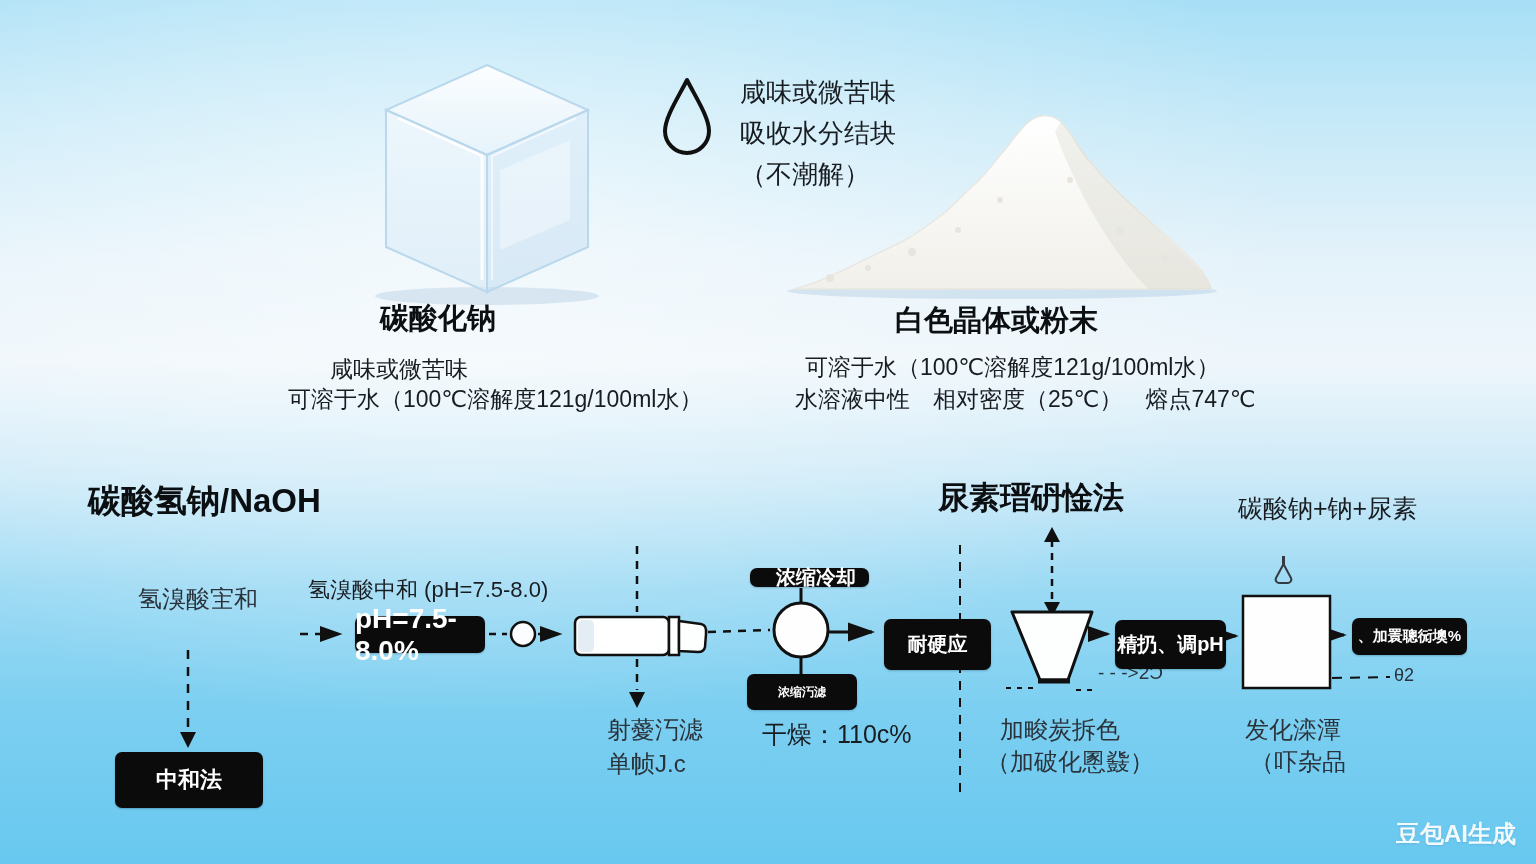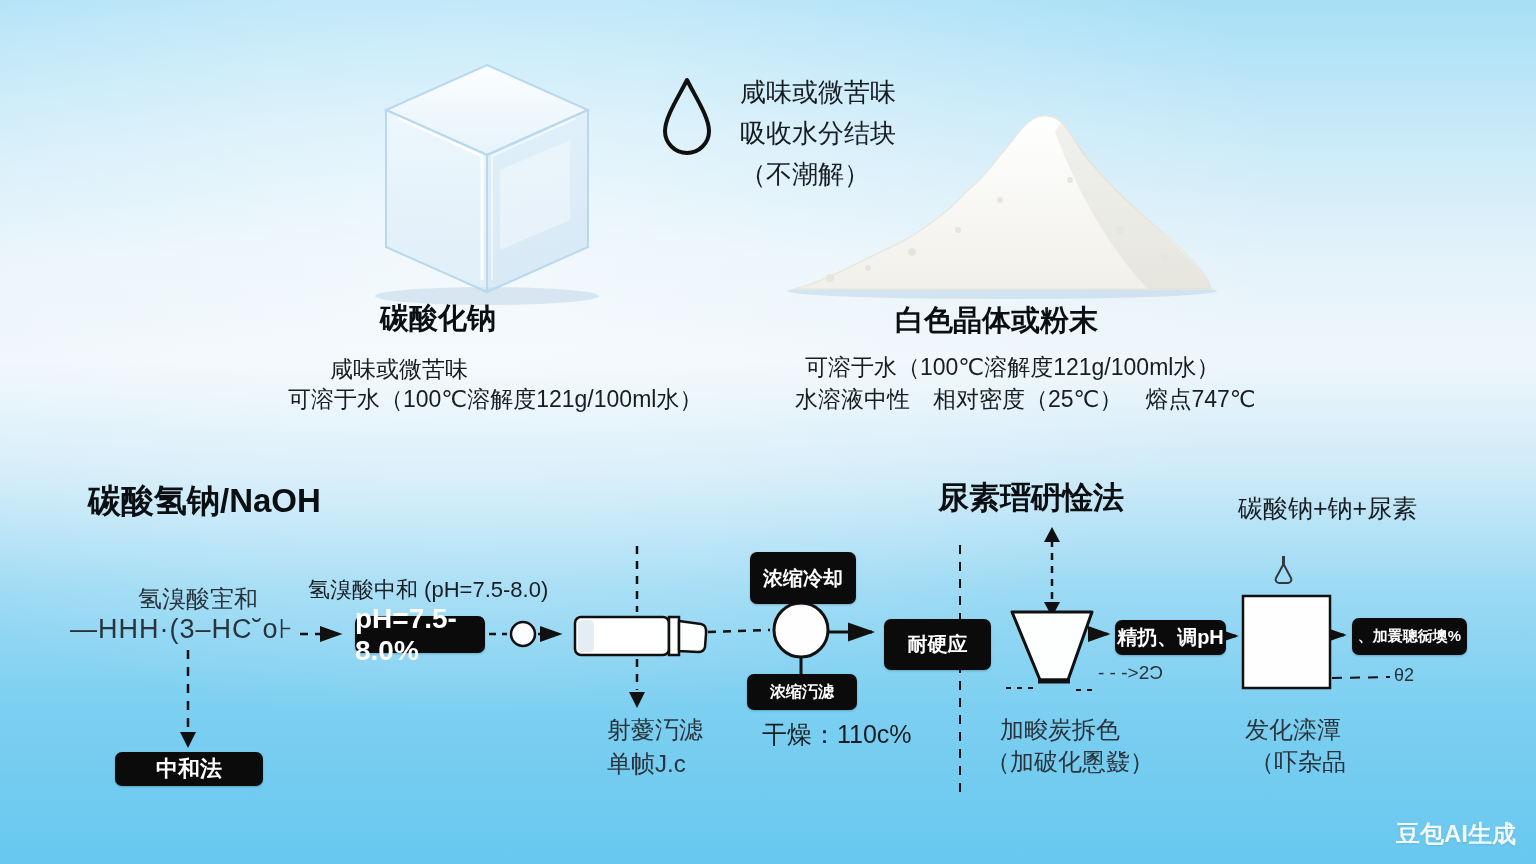--- a/index.html
+++ b/index.html
@@ -151,37 +151,36 @@
   <div class="t tc hd" style="left:380px;top:302px;width:220px;font-size:29px;">碳酸化钠</div>
   <div class="t tc" style="left:330px;top:356px;width:320px;font-size:23px;">咸味或微苦味</div>
   <div class="t tc" style="left:288px;top:386px;width:420px;font-size:23px;">可溶于水（100℃溶解度121g/100ml水）</div>
 
   <div class="t tc hd" style="left:895px;top:304px;width:235px;font-size:29px;">白色晶体或粉末</div>
   <div class="t tc" style="left:805px;top:354px;width:420px;font-size:23px;">可溶于水（100℃溶解度121g/100ml水）</div>
   <div class="t tc" style="left:795px;top:386px;width:445px;font-size:23px;">水溶液中性　相对密度（25℃）　熔点747℃</div>
 
   <div class="t hd" style="left:88px;top:482px;font-size:33px;">碳酸氢钠/NaOH</div>
   <div class="t soft" style="left:138px;top:585px;font-size:24px;">氢溴酸宔和</div>
-  <div class="t soft" style="left:70px;top:614px;font-size:27px;letter-spacing:1px;">—HHH·(3–HC˘o⊦</div>
   <div class="t" style="left:308px;top:577px;font-size:22px;">氢溴酸中和 (pH=7.5-8.0)</div>
 
   <div class="bb" style="left:355px;top:616px;width:130px;height:37px;font-size:28px;">pH=7.5-8.0%</div>
-  <div class="bb" style="left:750px;top:552px;width:106px;height:52px;font-size:20px;">浓缩冷却</div>
-  <div class="bb" style="left:747px;top:674px;width:110px;height:36px;font-size:16px;">浓缩汅滤</div>
+  <div class="bb" style="left:750px;top:568px;width:106px;height:19px;font-size:20px;padding-left:13px;">浓缩冷却</div>
+  <div class="bb" style="left:747px;top:674px;width:110px;height:36px;font-size:12px;">浓缩汅滤</div>
   <div class="bb" style="left:884px;top:619px;width:107px;height:51px;font-size:20px;">耐硬应</div>
-  <div class="bb" style="left:115px;top:752px;width:148px;height:34px;font-size:22px;">中和法</div>
+  <div class="bb" style="left:115px;top:752px;width:148px;height:56px;font-size:22px;">中和法</div>
 
   <div class="t soft" style="left:607px;top:716px;font-size:24px;">射薆汅滤</div>
   <div class="t soft" style="left:607px;top:750px;font-size:24px;">单帧J.c</div>
   <div class="t" style="left:762px;top:720px;font-size:25px;">干燥：110c%</div>
 
   <div class="t hd" style="left:938px;top:480px;font-size:31px;">尿素瑨砃惍法</div>
   <div class="t" style="left:1238px;top:494px;font-size:25px;">碳酸钠+钠+尿素</div>
 
-  <div class="bb" style="left:1115px;top:620px;width:111px;height:35px;font-size:20px;">精扔、调pH</div>
+  <div class="bb" style="left:1115px;top:620px;width:111px;height:49px;font-size:20px;">精扔、调pH</div>
   <div class="bb" style="left:1352px;top:618px;width:115px;height:37px;font-size:15px;">、加瞏聰衏墺%</div>
 
   <div class="t soft" style="left:1098px;top:662px;font-size:19px;">- - -&gt;2Ɔ</div>
   <div class="t soft" style="left:1394px;top:665px;font-size:18px;">θ2</div>
 
   <div class="t soft" style="left:1000px;top:716px;font-size:24px;">加畯炭拆色</div>
   <div class="t soft" style="left:986px;top:748px;font-size:24px;">（加破化慁鼗）</div>
   <div class="t soft" style="left:1245px;top:716px;font-size:24px;">发化滦潭</div>
   <div class="t soft" style="left:1250px;top:748px;font-size:24px;">（吓杂品</div>
 

